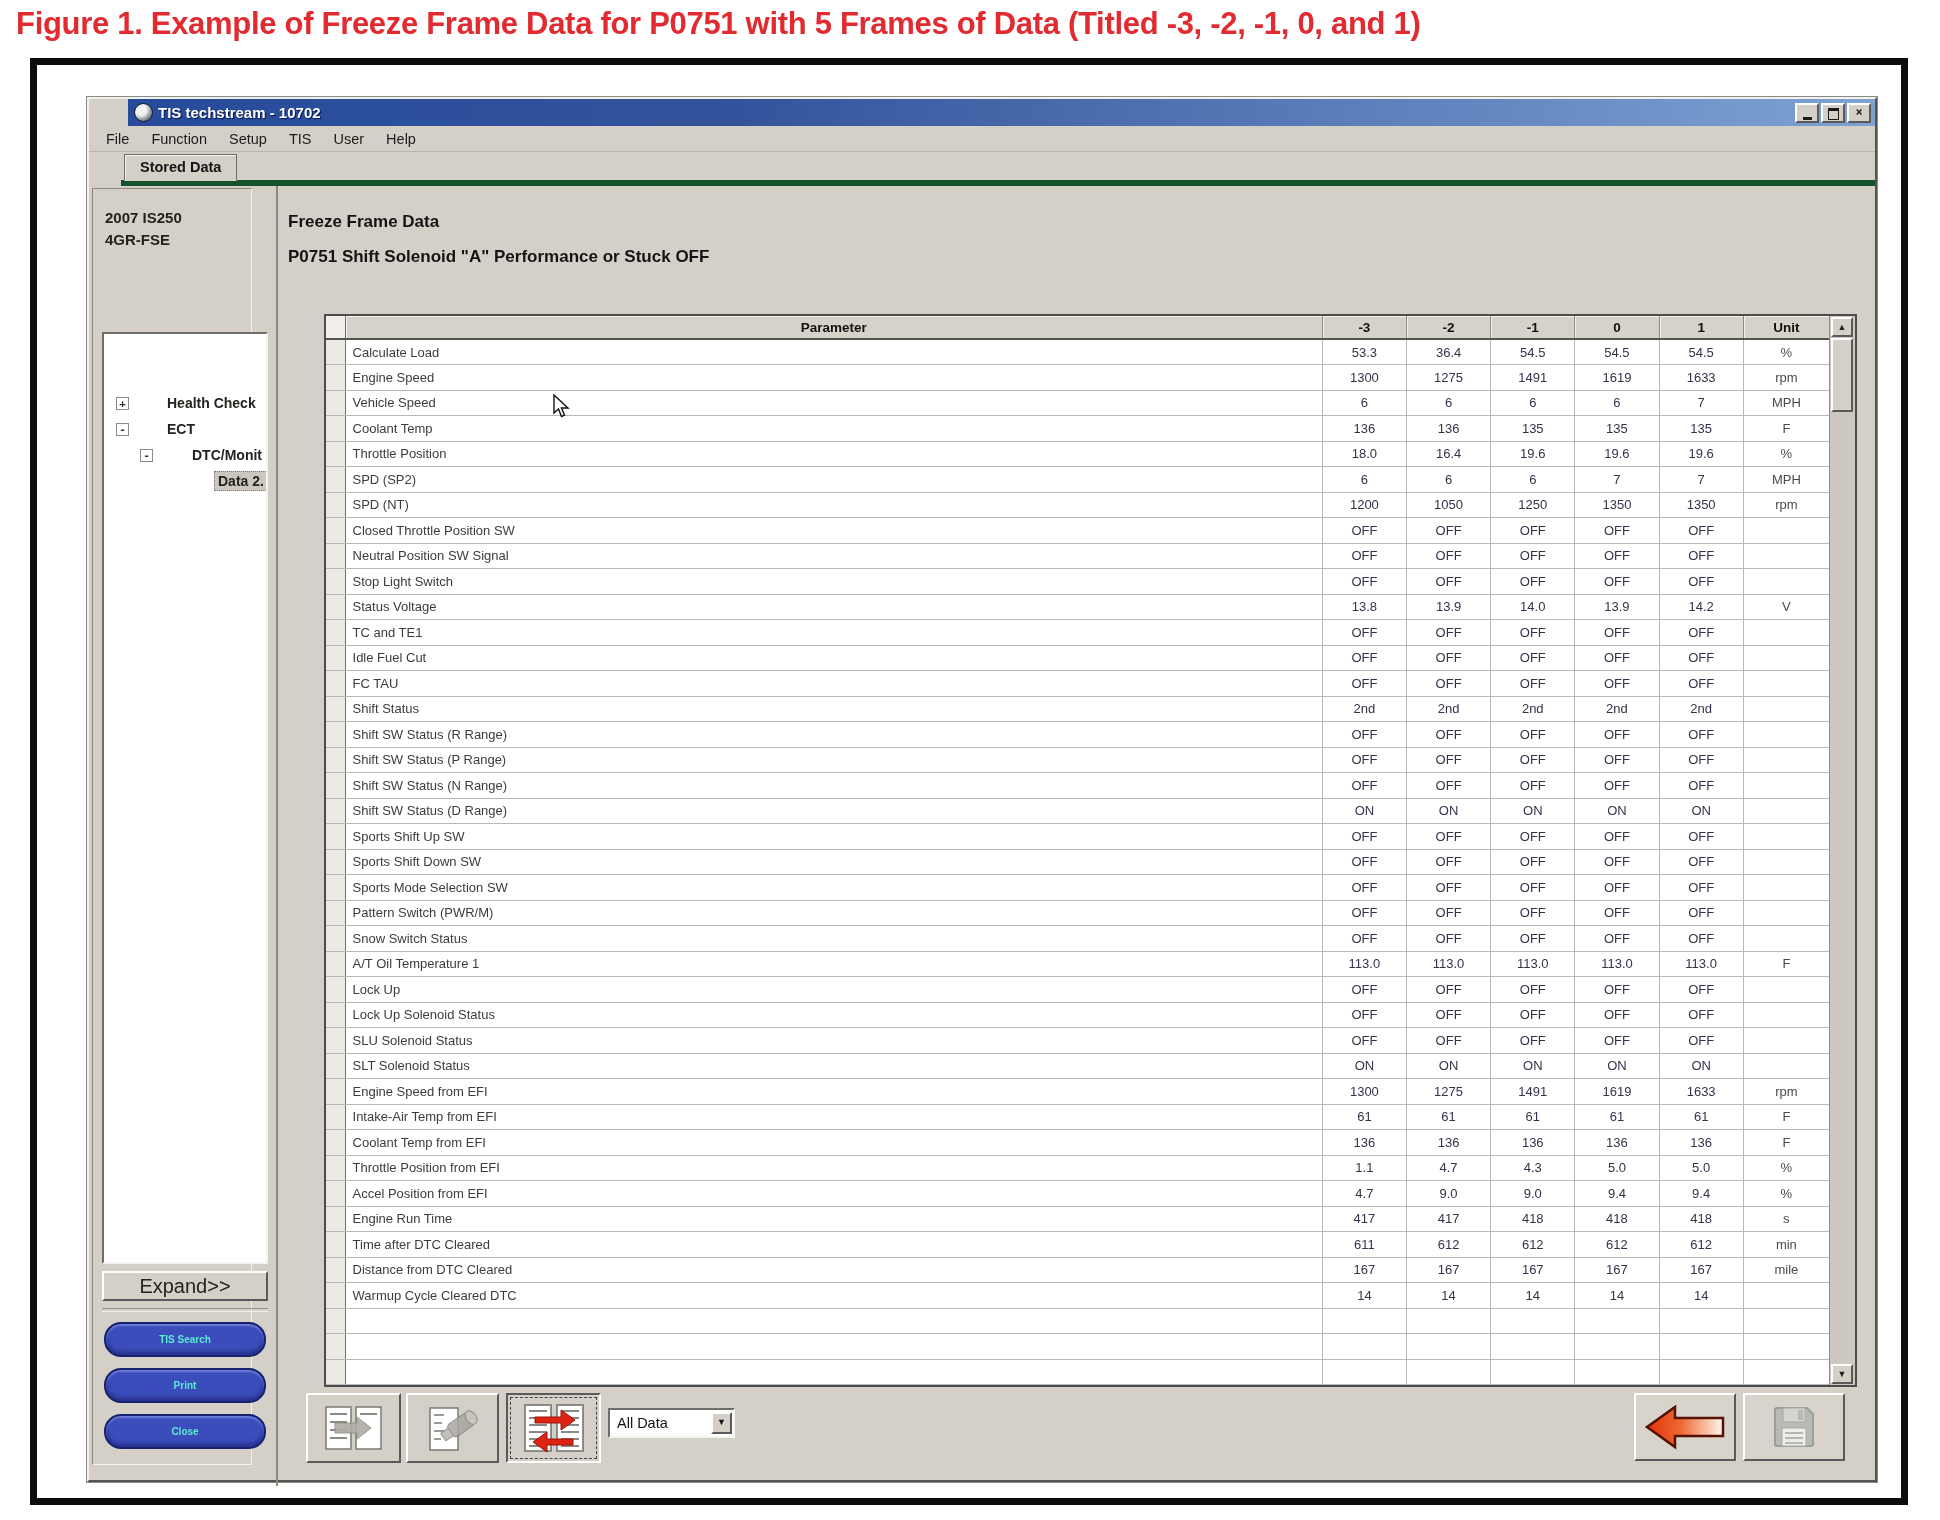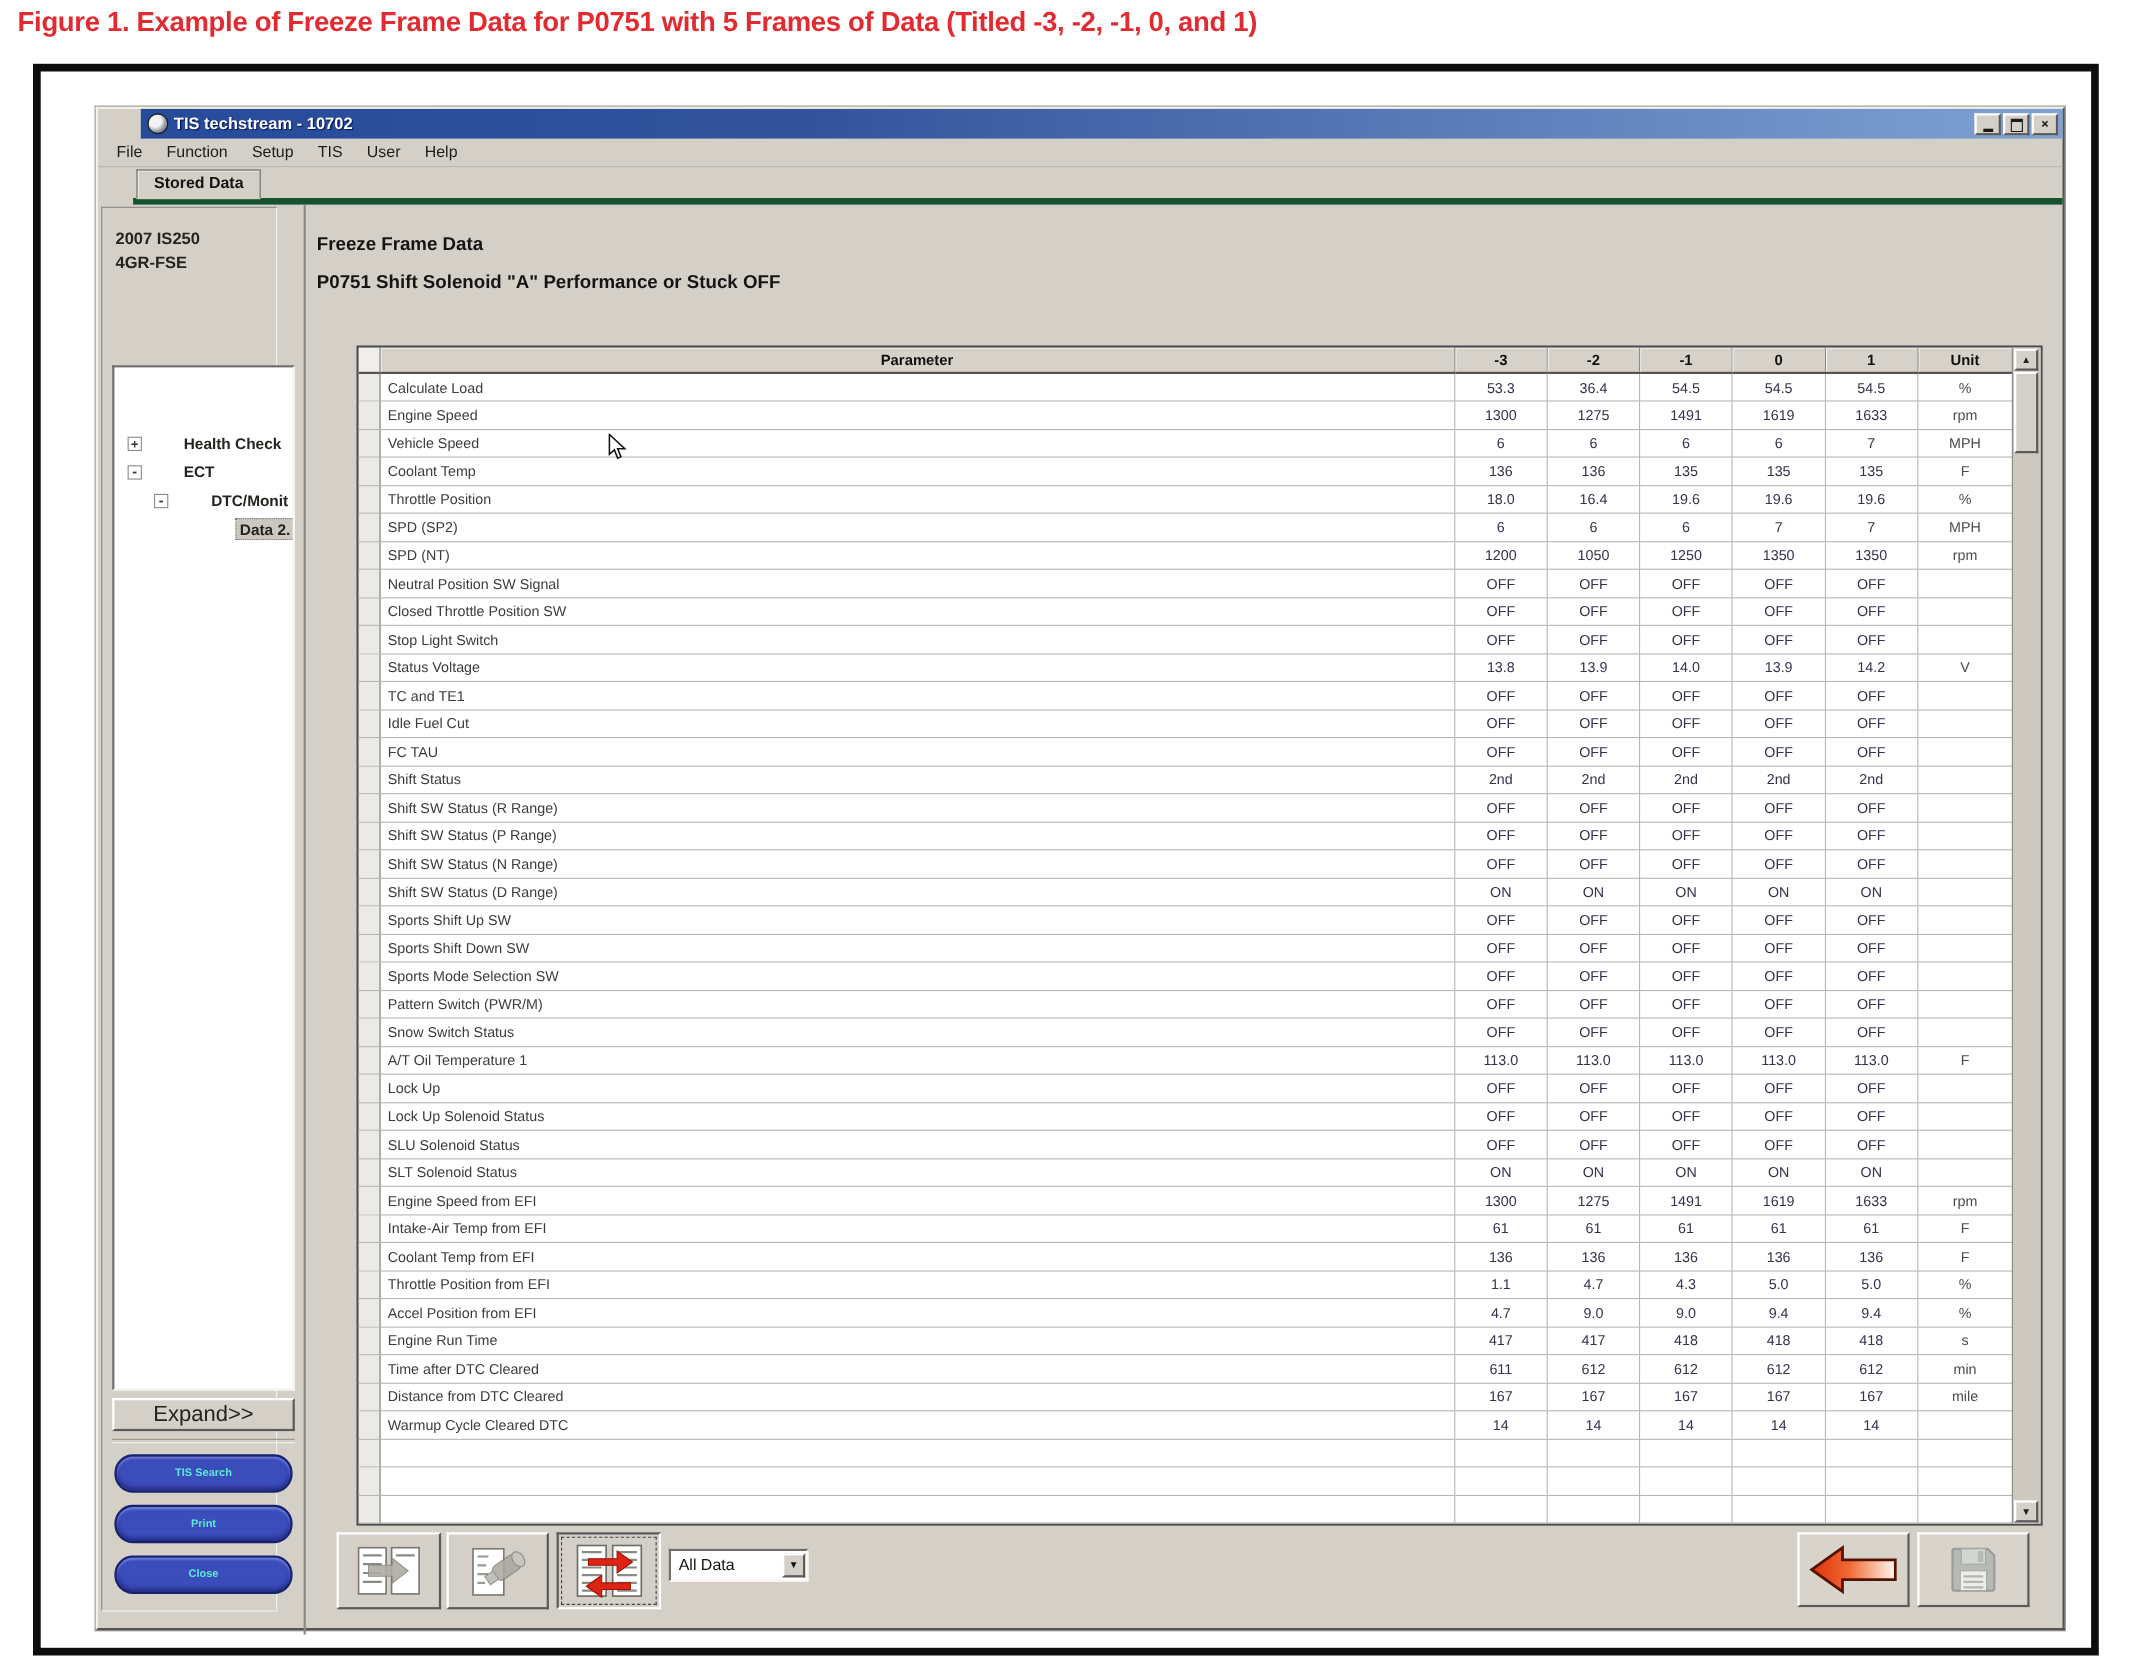--- a/index.html
+++ b/index.html
@@ -1,18 +1,18 @@
 <!DOCTYPE html>
 <html><head>
 <meta charset="utf-8">
 <style>
   html,body{margin:0;padding:0;width:1940px;height:1520px;overflow:hidden;background:#fff;
     font-family:"Liberation Sans","DejaVu Sans",sans-serif;}
   .page{position:relative;width:1940px;height:1520px;}
-  .figure-title{position:absolute;left:16px;top:6px;font-size:25px;font-weight:600;color:#e22b31;letter-spacing:-0.3px;}
+  .figure-title{position:absolute;left:16px;top:6px;font-size:31px;font-weight:600;color:#e22b31;letter-spacing:-0.3px;}
   .frame{position:absolute;left:30px;top:58px;width:1878px;height:1447px;border:7px solid #0d0d0d;background:#fff;box-sizing:border-box;}
   .window{position:absolute;left:50px;top:32px;width:1790px;height:1385px;background:#d4d0c8;
     border:2px solid;border-color:#f3f1ec #55534e #55534e #f3f1ec;box-sizing:border-box;box-shadow:0 0 0 1px #8a8a86;}
   
   .titlebar{height:27px;background:linear-gradient(90deg,#274b9b 0%,#33549c 35%,#7fa2d4 100%);
     display:flex;align-items:center;padding:0 4px;color:#fff;margin-left:39px;}
   .app-icon{width:17px;height:17px;border-radius:50%;background:radial-gradient(circle at 35% 35%,#f2f2f2 0 35%,#9aa0aa 60%,#34383f 100%);
     border:1px solid #1c1f24;margin:0 5px 0 2px;flex:none;}
   .title-text{font-size:15px;font-weight:bold;text-shadow:1px 1px 1px #00114d;white-space:nowrap;}
   .win-controls{margin-left:auto;display:flex;gap:2px;}
@@ -239,31 +239,31 @@
                     <td class="param c1">SPD (NT)</td>
                     <td class="cv">1200</td>
                     <td class="cv">1050</td>
                     <td class="cv">1250</td>
                     <td class="cv">1350</td>
                     <td class="cv">1350</td>
                     <td class="unit c7">rpm</td>
                   </tr>
                   <tr>
                     <td class="sel c0"></td>
+                    <td class="param c1">Closed Throttle Position SW</td>
+                    <td class="cv">OFF</td>
+                    <td class="cv">OFF</td>
+                    <td class="cv">OFF</td>
+                    <td class="cv">OFF</td>
+                    <td class="cv">OFF</td>
+                    <td class="unit c7"></td>
+                  </tr>
+                  <tr>
+                    <td class="sel c0"></td>
                     <td class="param c1">Neutral Position SW Signal</td>
-                    <td class="cv">OFF</td>
-                    <td class="cv">OFF</td>
-                    <td class="cv">OFF</td>
-                    <td class="cv">OFF</td>
-                    <td class="cv">OFF</td>
-                    <td class="unit c7"></td>
-                  </tr>
-                  <tr>
-                    <td class="sel c0"></td>
-                    <td class="param c1">Closed Throttle Position SW</td>
                     <td class="cv">OFF</td>
                     <td class="cv">OFF</td>
                     <td class="cv">OFF</td>
                     <td class="cv">OFF</td>
                     <td class="cv">OFF</td>
                     <td class="unit c7"></td>
                   </tr>
                   <tr>
                     <td class="sel c0"></td>
                     <td class="param c1">Stop Light Switch</td>

